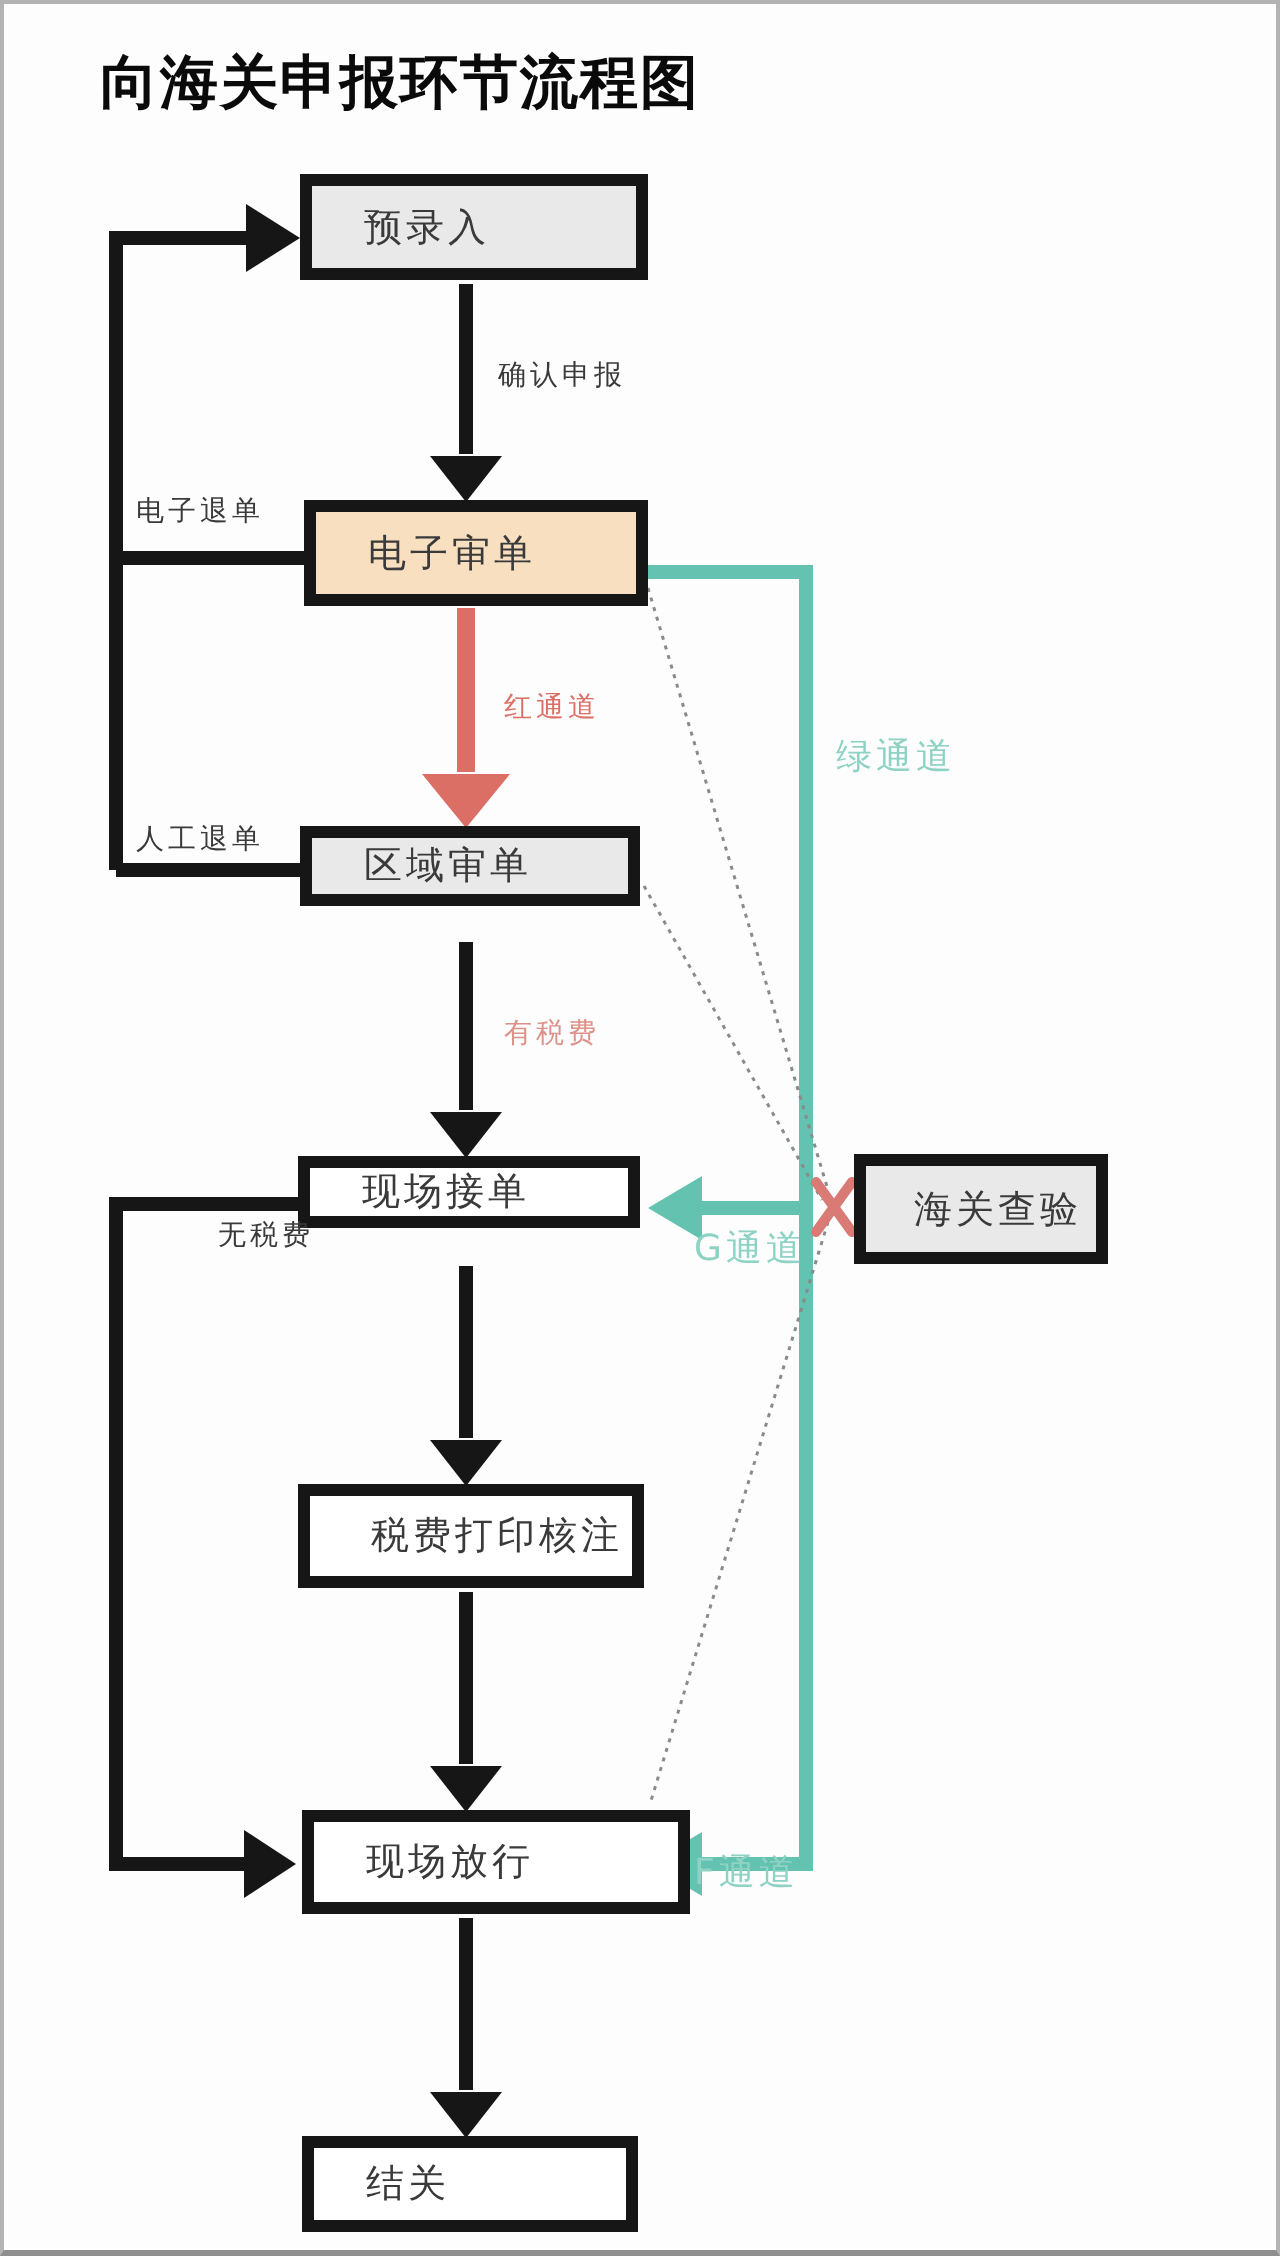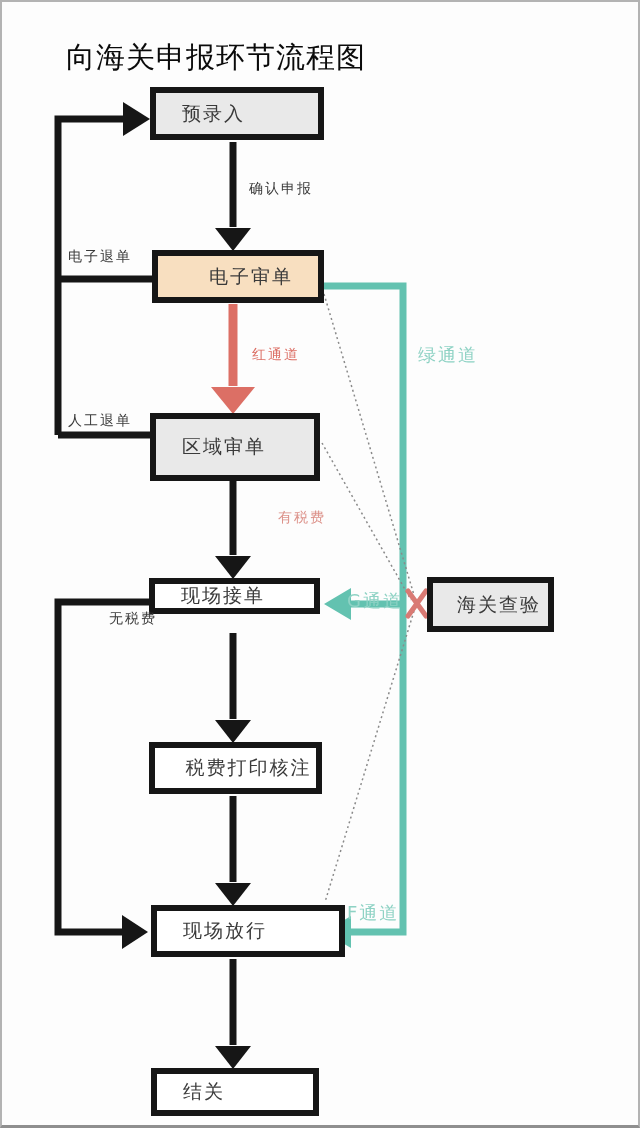--- a/index.html
+++ b/index.html
@@ -20,44 +20,44 @@
     width:640px;height:1128px;
     box-sizing:border-box;
     background:#fdfdfd;
     border:2px solid #b3b3b3;
     border-bottom:3px solid #8f8f8f;
     overflow:hidden;
     font-family:"DejaVu Sans","Liberation Sans",sans-serif;
   }
   .title{
     position:absolute;left:48px;top:24px;z-index:3;
-    font-size:29px;font-weight:400;color:#0a0a0a;
-    letter-spacing:1px;line-height:1.1;margin:16px;
+    font-size:29px;font-weight:700;color:#0a0a0a;
+    letter-spacing:1px;line-height:1.1;margin:0;
   }
   svg.wires{position:absolute;left:0;top:0;z-index:1;}
   .node{
     position:absolute;z-index:2;
     box-sizing:border-box;
     border:6px solid var(--ink);
     background:#fff;
     color:var(--text);
     font-size:19px;letter-spacing:2px;
     display:flex;align-items:center;
     padding-left:26px;
   }
   .node.gray{background:var(--node-fill-gray);}
-  .node.peach{background:var(--node-fill-peach);justify-content:center;}
+  .node.peach{background:var(--node-fill-peach);}
   .lbl{
     position:absolute;z-index:3;
     font-size:14px;line-height:1;color:var(--text);
     letter-spacing:2px;white-space:nowrap;
   }
   .lbl-red{color:var(--red-channel);}
-  .lbl-pink{color:var(--has-tax-label);margin-left:26px;}
-  .lbl-teal{color:var(--green-label);font-size:18px;}
+  .lbl-pink{color:var(--has-tax-label);}
+  .lbl-teal{color:var(--green-label);font-size:18px;margin-top:24px;}
 </style>
 </head>
 <body>
 
 <div class="canvas">
 
   <h1 class="title">向海关申报环节流程图</h1>
 
   <svg class="wires" width="640" height="1128" viewBox="0 0 640 1128">
 
@@ -103,21 +103,21 @@
   </svg>
 
   <div class="node gray" style="left:148px;top:85px;width:174px;height:53px;">
     <span>预录入</span>
   </div>
 
   <div class="node peach" style="left:150px;top:248px;width:172px;height:53px;">
     <span>电子审单</span>
   </div>
 
-  <div class="node gray" style="left:148px;top:411px;width:170px;height:68px;">
+  <div class="node gray" style="left:148px;top:411px;width:170px;height:40px;">
     <span>区域审单</span>
   </div>
 
   <div class="node" style="left:147px;top:576px;width:171px;height:36px;">
     <span>现场接单</span>
   </div>
 
   <div class="node" style="left:147px;top:740px;width:173px;height:52px;justify-content:center;">
     <span>税费打印核注</span>
   </div>

